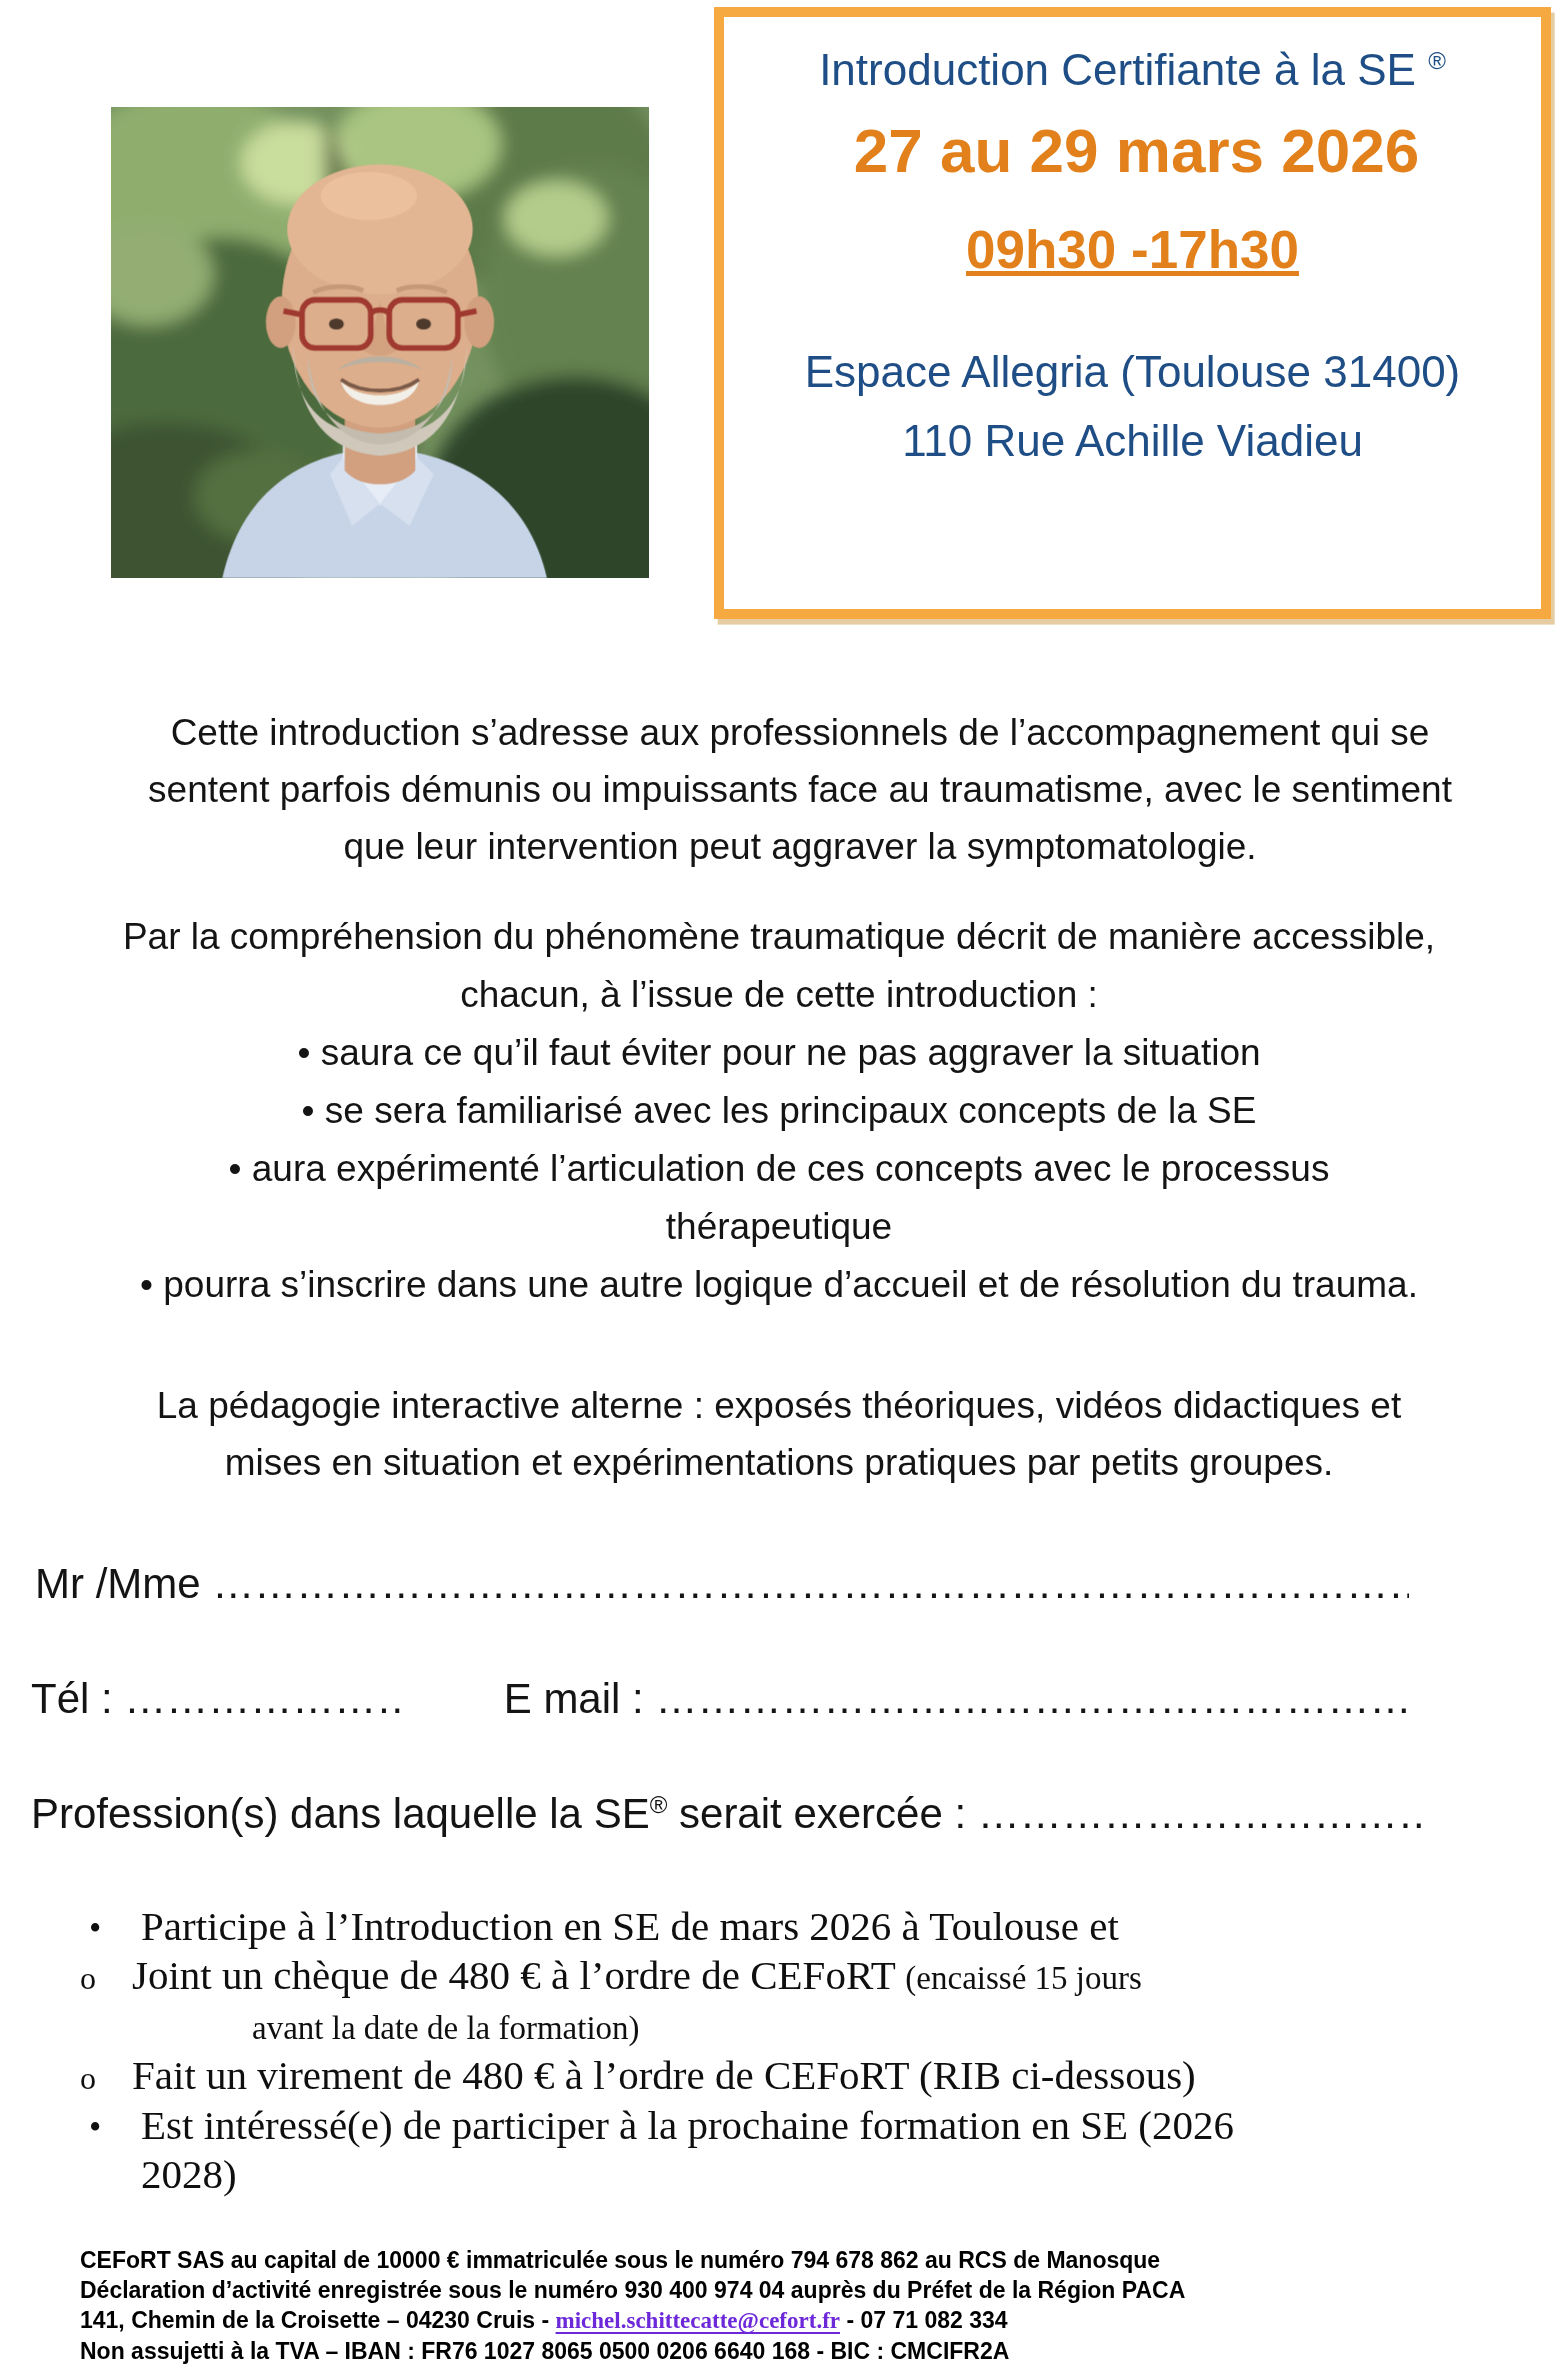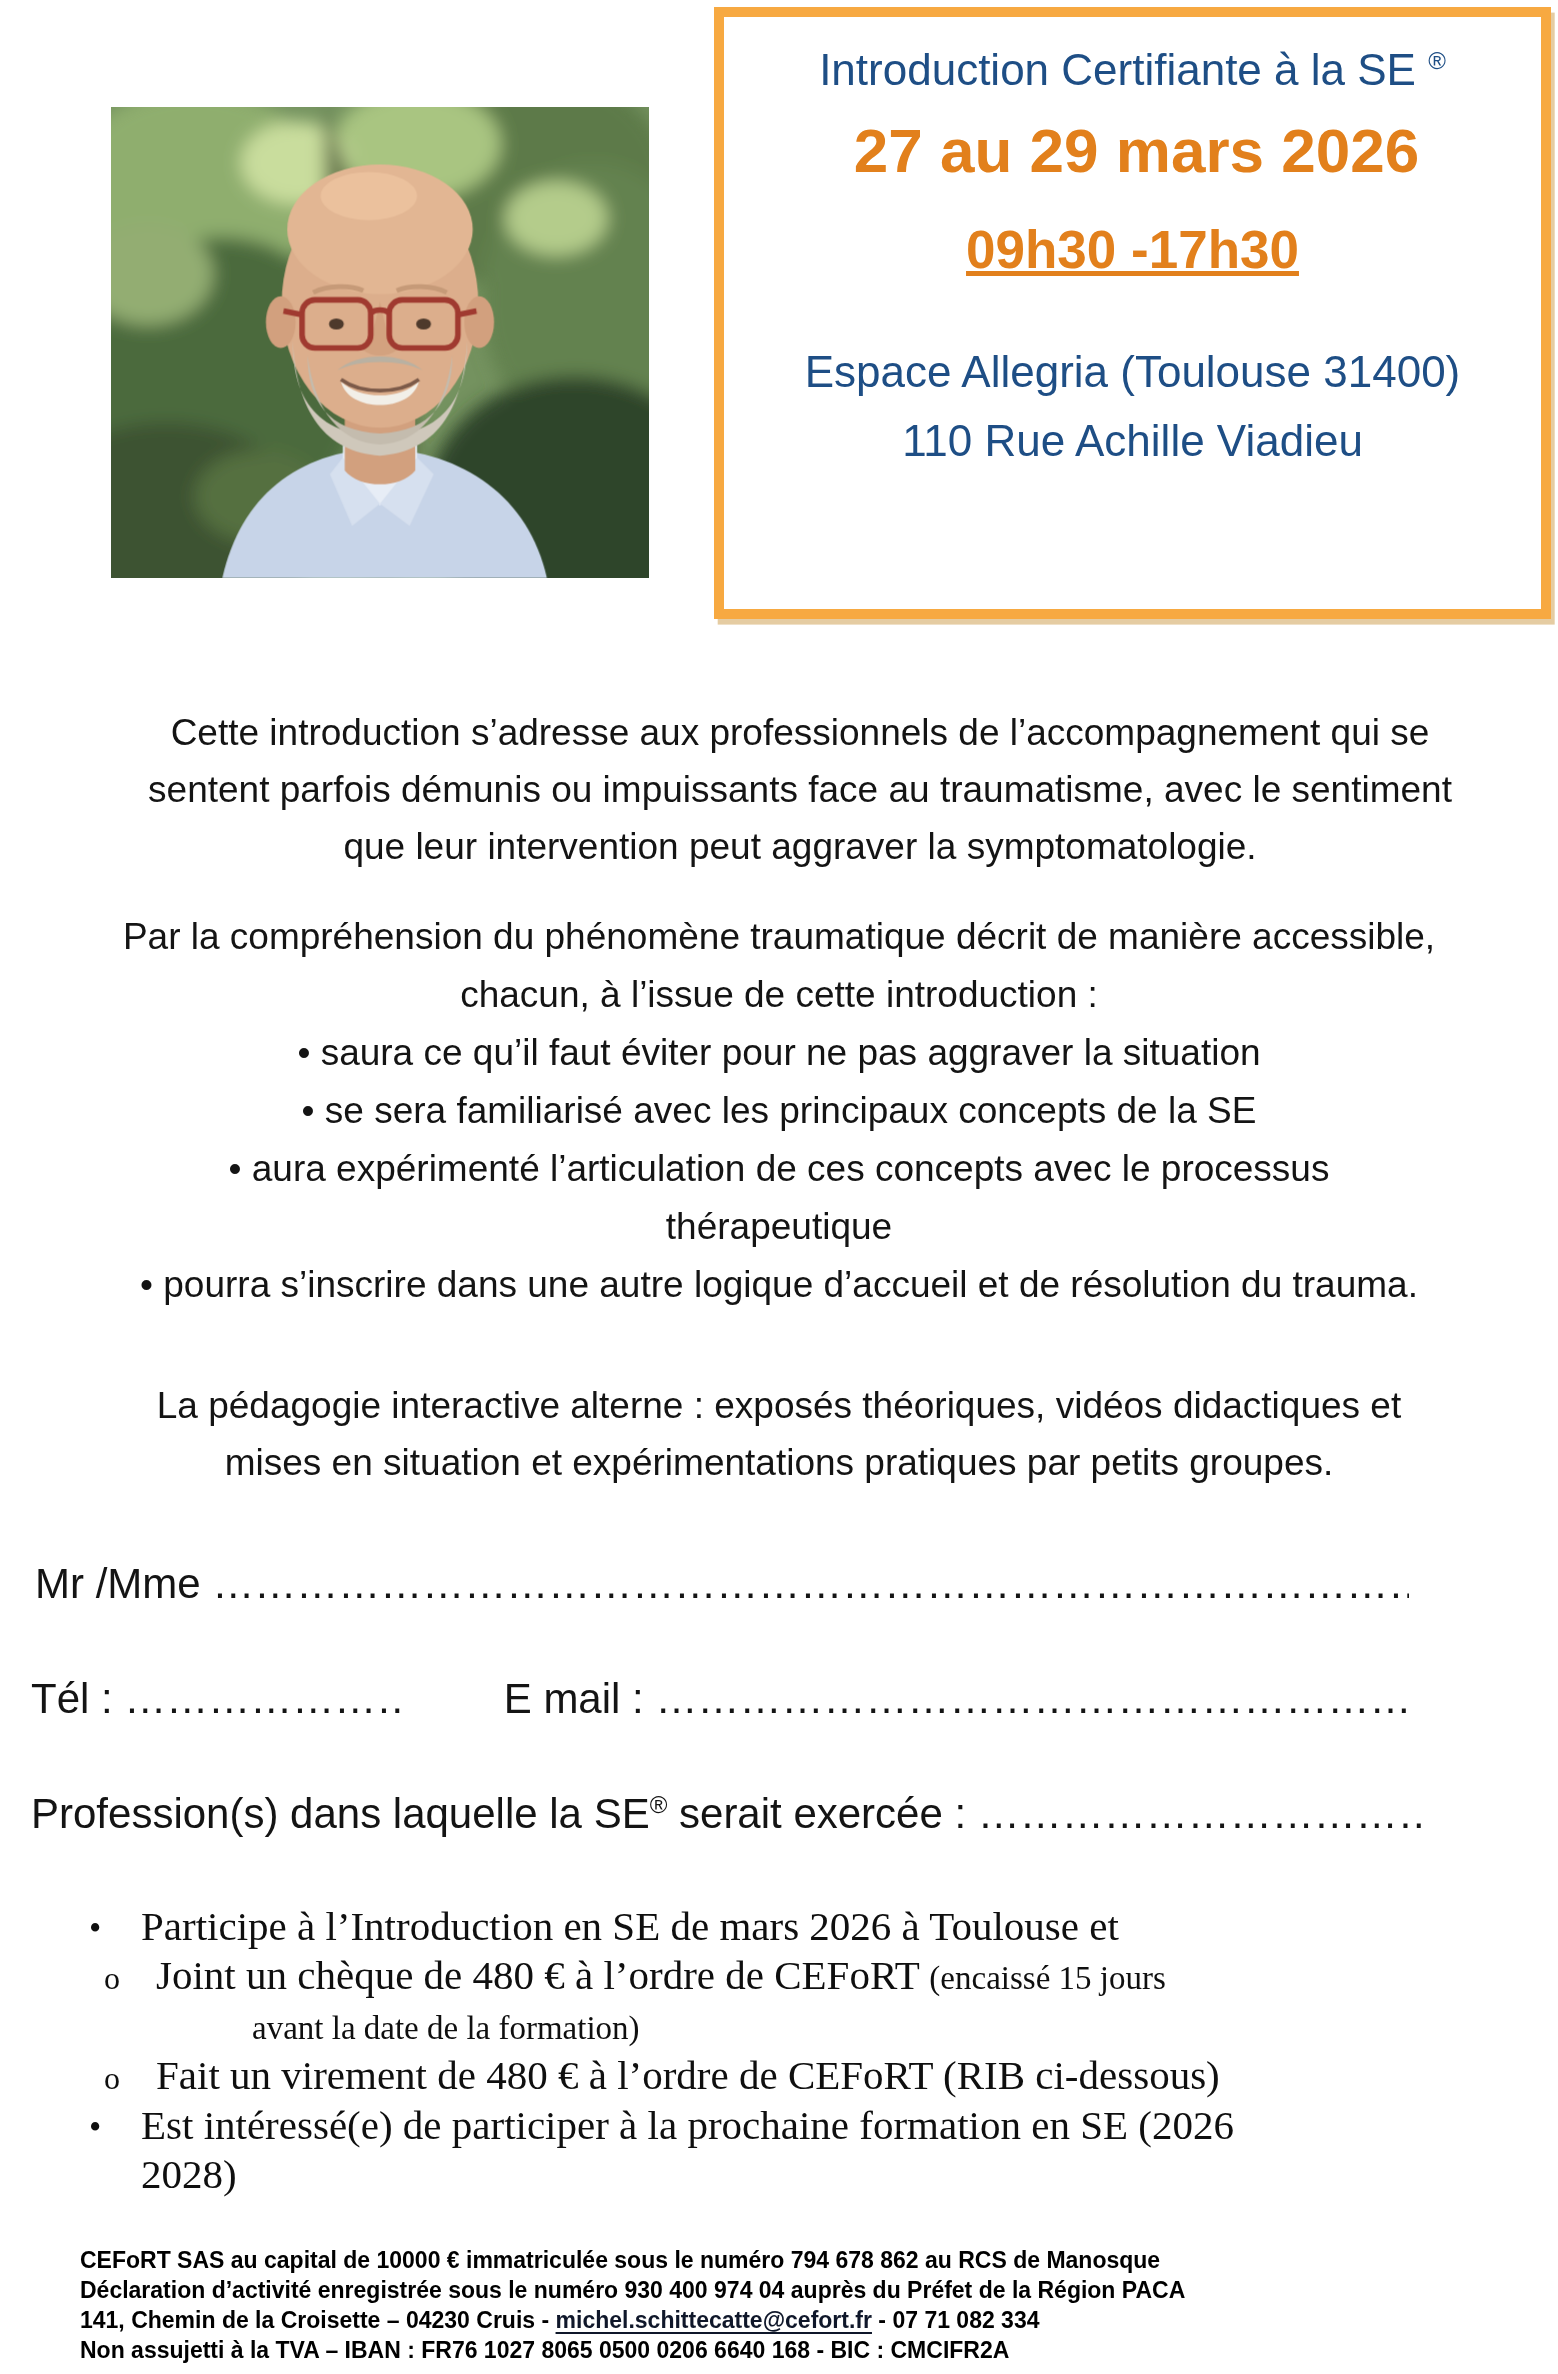--- a/index.html
+++ b/index.html
@@ -62,35 +62,35 @@
   .f-prof sup{font-size:24px;}
 
   
   .reg{
     position:absolute;left:0;top:1903px;width:1558px;
     font-family:"Liberation Serif", serif;
     font-size:41px;line-height:47px;color:#0f0f0f;
   }
   .reg .rl{white-space:nowrap;}
   .rl-b1{padding-left:89px;}
-  .rl-s1a,.rl-s2{padding-left:104px;}
+  .rl-s1a,.rl-s2{padding-left:80px;}
   .rl-s1b{padding-left:252px;}
   .rl-b2a{padding-left:89px;}
   .rl-b2b{padding-left:141px;}
   .mk1{display:inline-block;width:52px;font-size:35px;}
   .mk2{display:inline-block;width:52px;font-size:32px;}
   .small-serif{font-size:33px;}
 
   
   .footer{
     position:absolute;left:80px;top:2245px;
     font-size:23px;font-weight:700;line-height:30px;color:#000;
     white-space:nowrap;
   }
-  .email-link{text-decoration:underline;text-underline-offset:3.7px;cursor:pointer;color:#0f172a;}
+  .email-link{text-decoration:underline;text-underline-offset:3.7px;cursor:pointer;color:#6d28d9;font-family:Liberation Serif, serif;}
 </style>
 </head>
 <body>
 
 <div class="page">
 
   <div class="photo">
     <svg viewBox="0 0 580 508" preserveAspectRatio="none">
       <defs>
         <filter id="blur1" x="-20%" y="-20%" width="140%" height="140%">

